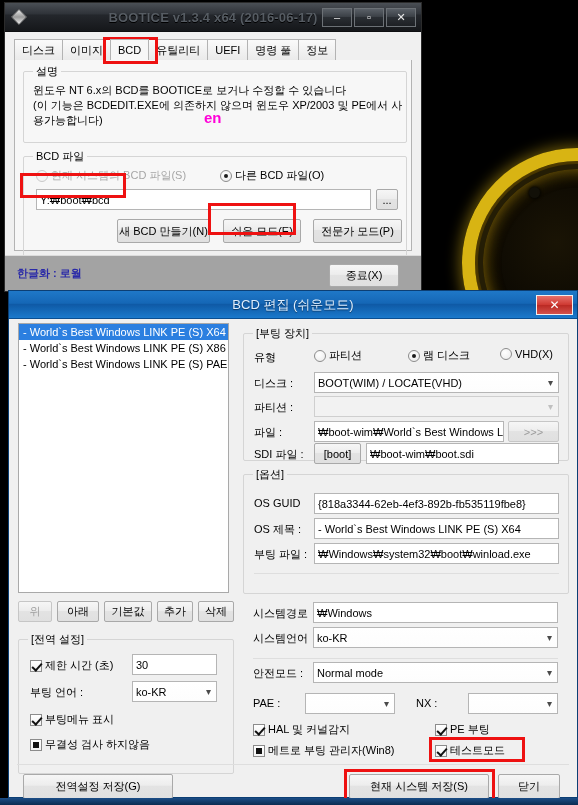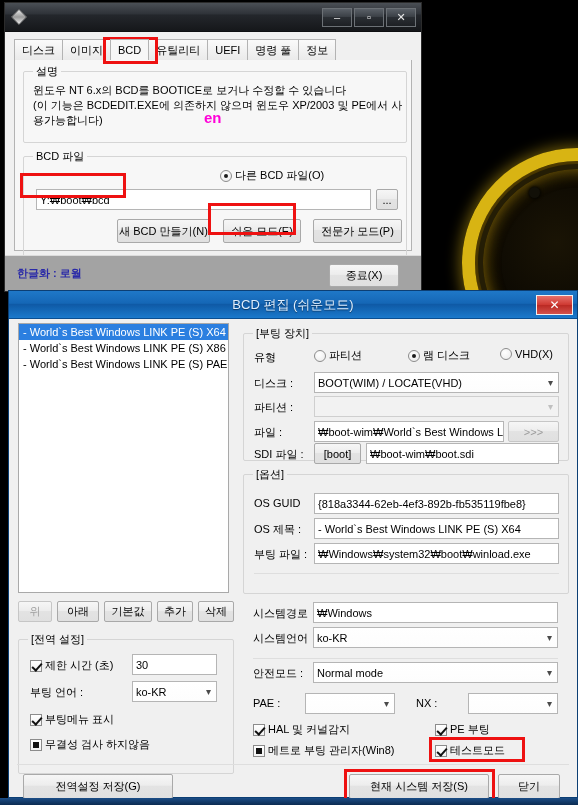--- a/index.html
+++ b/index.html
@@ -334,20 +334,21 @@
   <div id="deco-ring"></div>
   <div id="deco-ring2"></div>
   <div id="deco-dot"></div>
   <div id="deco-glow"></div>
 </div>
 
 <div id="win1">
 
   <div id="win1-title">
     <div id="win1-appicon"></div>
+    <div id="win1-caption">BOOTICE v1.3.4 x64 (2016-06-17)</div>
     <div id="win1-sys">
       <div class="sysbtn">–</div>
       <div class="sysbtn">▫</div>
       <div class="sysbtn">✕</div>
     </div>
   </div>
 
   <div id="tabstrip">
     <div class="tab">디스크</div>
     <div class="tab">이미지</div>
@@ -364,20 +365,24 @@
       <span class="grp-title" style="background:#f7f7f7;">설명</span>
       <div class="lbl" style="left:9px; top:11px;">윈도우 NT 6.x의 BCD를 BOOTICE로 보거나 수정할 수 있습니다</div>
       <div class="lbl" style="left:9px; top:26px;">(이 기능은 BCDEDIT.EXE에 의존하지 않으며 윈도우 XP/2003 및 PE에서 사</div>
       <div class="lbl" style="left:9px; top:41px;">용가능합니다)</div>
       <div class="lbl" style="left:180px; top:37px; font-size:15px; font-weight:bold; color:#ff00d8;">en</div>
     </div>
 
     <div class="grp" style="left:8px; top:96px; width:384px; height:105px;">
       <span class="grp-title" style="background:#f7f7f7;">BCD 파일</span>
 
+      <div class="radio disabled" style="left:12px; top:11px;">
+        <span class="dot"></span>
+        <span>현재 시스템의 BCD 파일(S)</span>
+      </div>
       <div class="radio on" style="left:196px; top:11px;">
         <span class="dot"></span>
         <span>다른 BCD 파일(O)</span>
       </div>
 
       <div class="txt" style="left:12px; top:32px; width:335px; height:21px;">Y:₩boot₩bcd</div>
       <div class="btn" style="left:352px; top:32px; width:22px; height:21px;">...</div>
 
       <div class="btn" style="left:93px; top:62px; width:93px; height:24px;">새 BCD 만들기(N)</div>
       <div class="btn" style="left:199px; top:62px; width:78px; height:24px;">쉬운 모드(E)</div>

